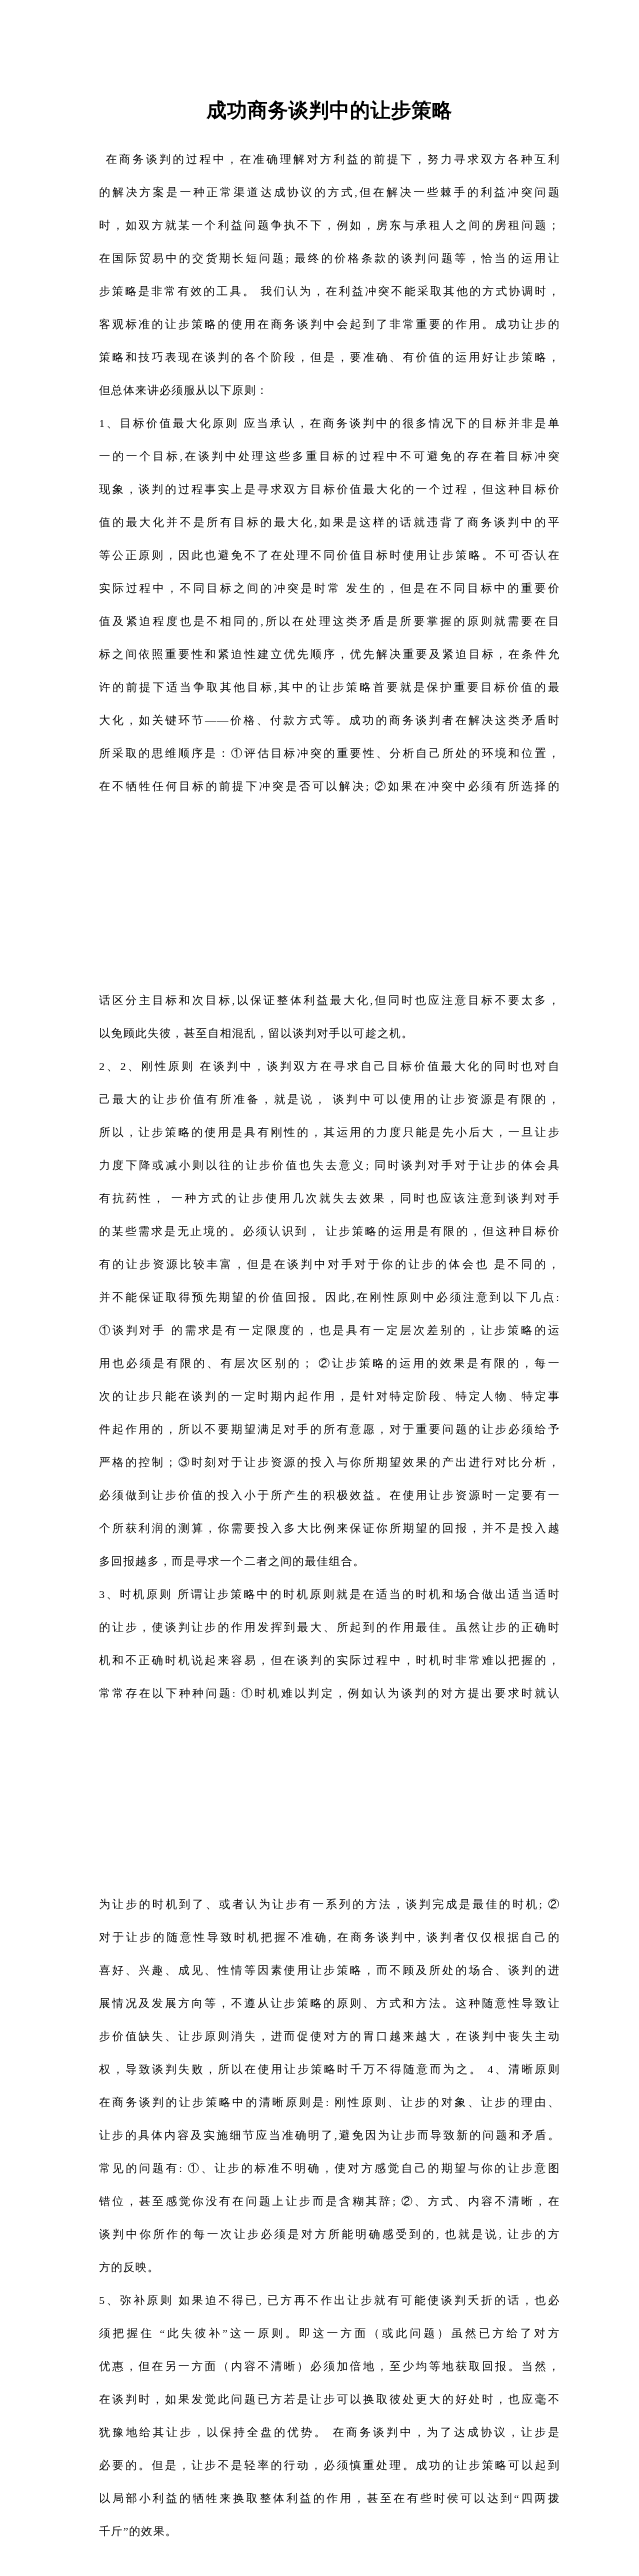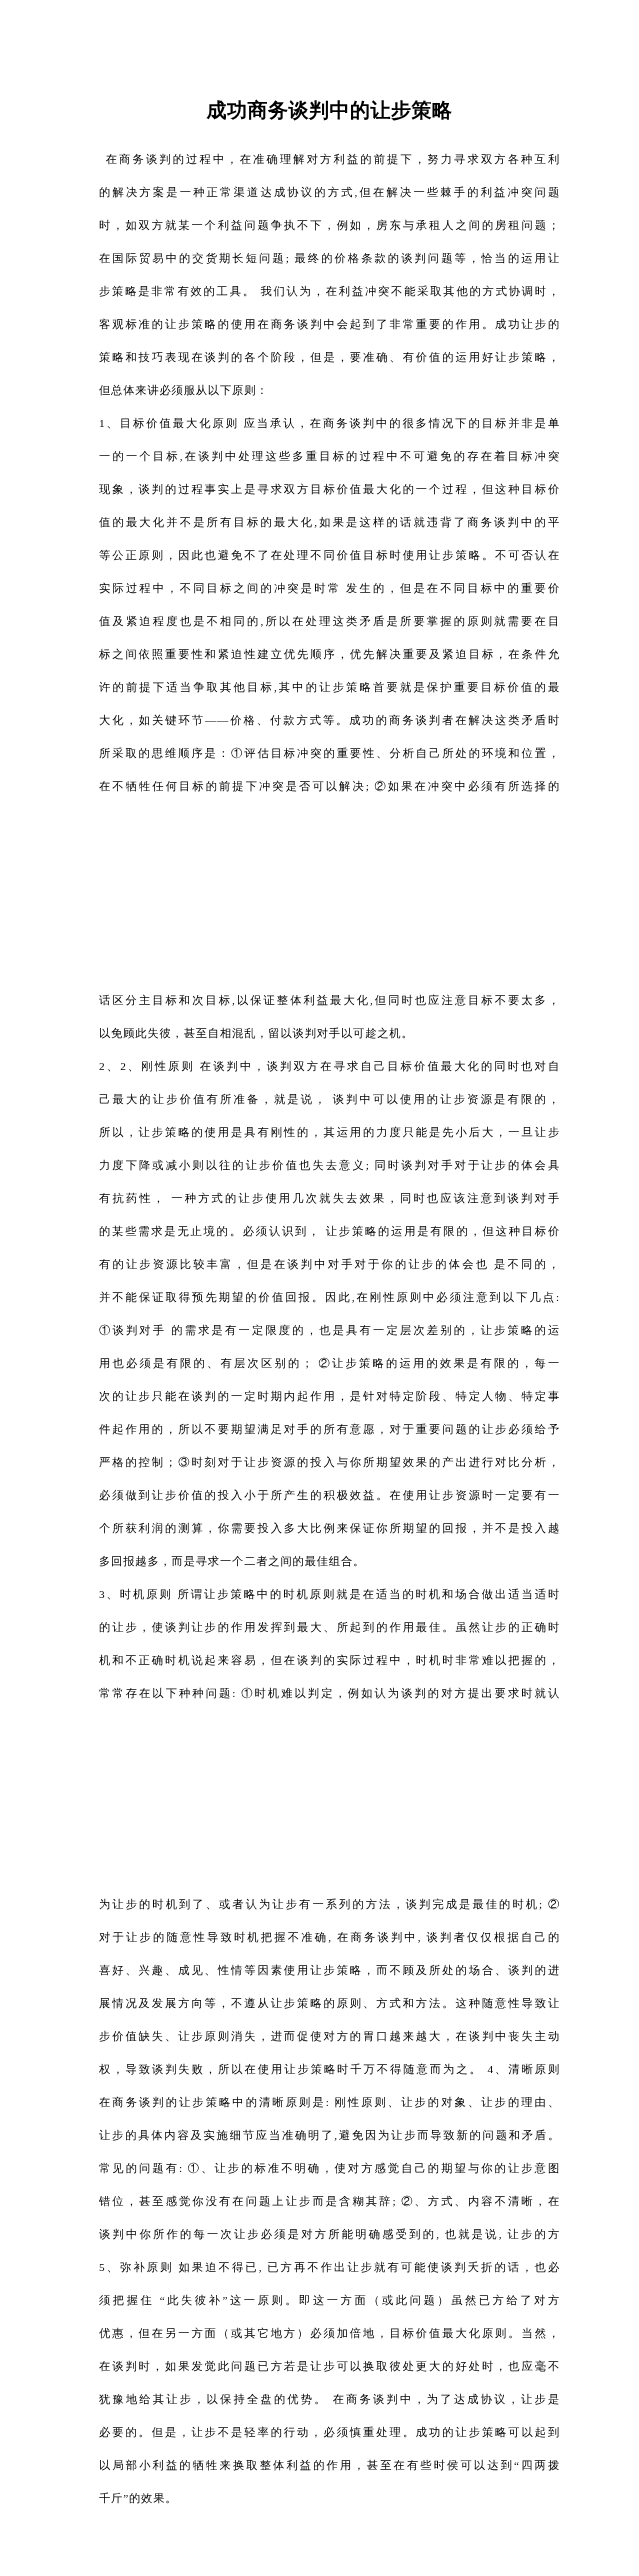--- a/index.html
+++ b/index.html
@@ -118,23 +118,24 @@
     <div class="line">对于让步的随意性导致时机把握不准确, 在商务谈判中, 谈判者仅仅根据自己的</div>
     <div class="line">喜好、兴趣、成见、性情等因素使用让步策略，而不顾及所处的场合、谈判的进</div>
     <div class="line">展情况及发展方向等，不遵从让步策略的原则、方式和方法。这种随意性导致让</div>
     <div class="line">步价值缺失、让步原则消失，进而促使对方的胃口越来越大，在谈判中丧失主动</div>
     <div class="line">权，导致谈判失败，所以在使用让步策略时千万不得随意而为之。 4、清晰原则</div>
     <div class="line">在商务谈判的让步策略中的清晰原则是: 刚性原则、让步的对象、让步的理由、</div>
     <div class="line">让步的具体内容及实施细节应当准确明了,避免因为让步而导致新的问题和矛盾。</div>
     <div class="line">常见的问题有: ①、让步的标准不明确，使对方感觉自己的期望与你的让步意图</div>
     <div class="line">错位，甚至感觉你没有在问题上让步而是含糊其辞; ②、方式、内容不清晰，在</div>
     <div class="line">谈判中你所作的每一次让步必须是对方所能明确感受到的, 也就是说, 让步的方</div>
+    <div class="line para-end">方的反映。</div>
     <div class="line">5、弥补原则 如果迫不得已, 已方再不作出让步就有可能使谈判夭折的话，也必</div>
     <div class="line">须把握住 “此失彼补”这一原则。即这一方面（或此问题）虽然已方给了对方</div>
-    <div class="line">优惠，但在另一方面（或其它地方）必须加倍地，目标价值最大化原则。当然，</div>
+    <div class="line">优惠，但在另一方面（内容不清晰）必须加倍地，至少均等地获取回报。当然，</div>
     <div class="line">在谈判时，如果发觉此问题已方若是让步可以换取彼处更大的好处时，也应毫不</div>
     <div class="line">犹豫地给其让步，以保持全盘的优势。 在商务谈判中，为了达成协议，让步是</div>
     <div class="line">必要的。但是，让步不是轻率的行动，必须慎重处理。成功的让步策略可以起到</div>
     <div class="line">以局部小利益的牺牲来换取整体利益的作用，甚至在有些时侯可以达到“四两拨</div>
     <div class="line para-end">千斤”的效果。</div>
   </div>
 
 </div>
 
 

